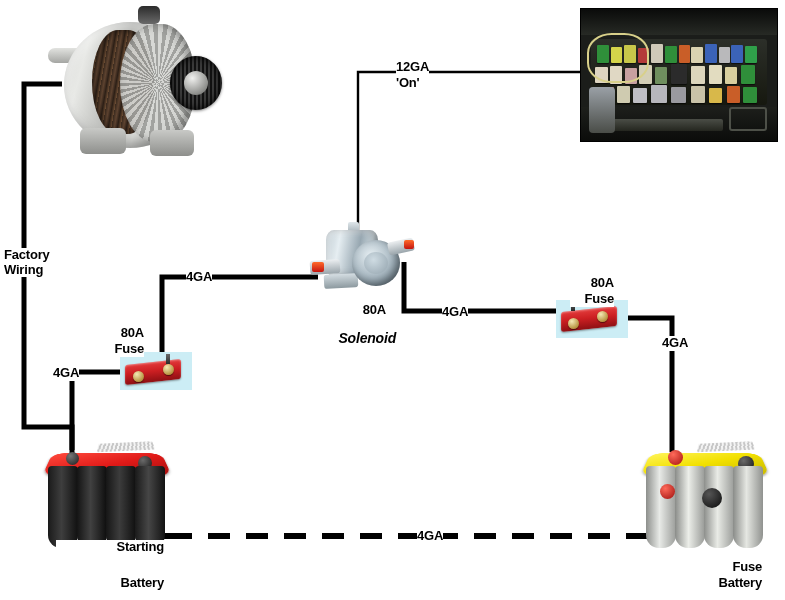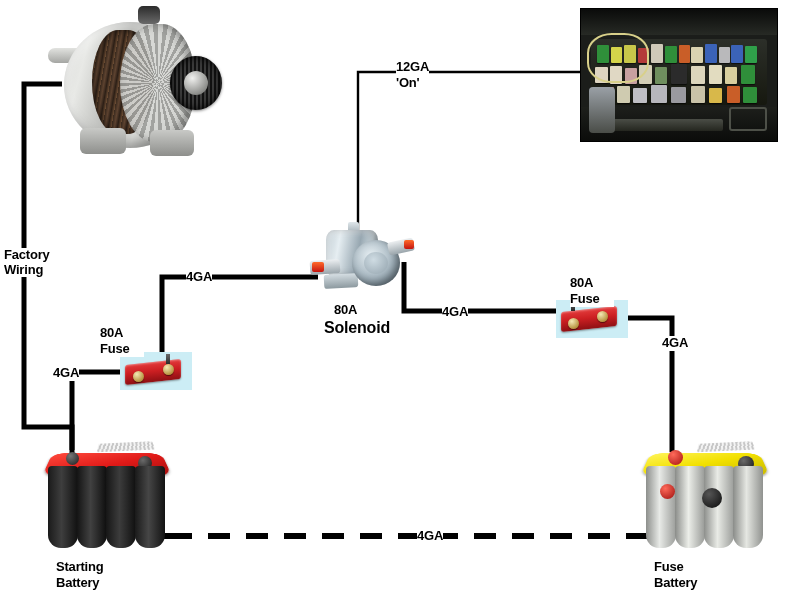--- a/index.html
+++ b/index.html
@@ -20,21 +20,21 @@
   .lbl {
     position: absolute;
     font-family: "Liberation Sans", sans-serif;
     font-weight: bold;
     color: #000000;
     line-height: 1.12;
     white-space: pre;
     background: #ffffff;
     letter-spacing: -0.2px;
   }
-  .lbl-c { text-align: left; }
+  .lbl-c { text-align: right; }
   svg.wires {
     position: absolute;
     left: 0; top: 0;
     width: 785px;
     height: 600px;
   }
   .part { position: absolute; }
 
   
   .alt-wrap { left: 42px; top: 4px; width: 192px; height: 160px; }
@@ -397,30 +397,30 @@
   <div class="lbl" style="left:396px; top:76px; font-size:13px;">'On'</div>
 
   <div class="lbl" style="left:53px; top:366px; font-size:13px;">4GA</div>
 
   <div class="lbl lbl-c" style="left:100px; top:326px; width:44px; font-size:13px;">80A</div>
   <div class="lbl lbl-c" style="left:100px; top:342px; width:44px; font-size:13px;">Fuse</div>
 
   <div class="lbl" style="left:186px; top:270px; font-size:13px;">4GA</div>
 
   <div class="lbl lbl-c" style="left:334px; top:303px; width:52px; font-size:13px;">80A</div>
-  <div class="lbl lbl-c" style="left:324px; top:319px; width:72px; font-size:16px;">Solenoid</div>
+  <div class="lbl lbl-c" style="left:324px; top:331px; width:72px; font-size:14px;font-style:italic;">Solenoid</div>
 
   <div class="lbl" style="left:442px; top:305px; font-size:13px;">4GA</div>
 
   <div class="lbl lbl-c" style="left:570px; top:276px; width:44px; font-size:13px;">80A</div>
   <div class="lbl lbl-c" style="left:570px; top:292px; width:44px; font-size:13px;">Fuse</div>
 
   <div class="lbl" style="left:662px; top:336px; font-size:13px;">4GA</div>
 
   <div class="lbl" style="left:417px; top:529px; font-size:13px;">4GA</div>
 
-  <div class="lbl lbl-c" style="left:56px; top:560px; width:108px; font-size:13px;">Starting</div>
+  <div class="lbl lbl-c" style="left:56px; top:540px; width:108px; font-size:13px;">Starting</div>
   <div class="lbl lbl-c" style="left:56px; top:576px; width:108px; font-size:13px;">Battery</div>
 
   <div class="lbl lbl-c" style="left:654px; top:560px; width:108px; font-size:13px;">Fuse</div>
   <div class="lbl lbl-c" style="left:654px; top:576px; width:108px; font-size:13px;">Battery</div>
 
 </div>
 
 </body></html>

